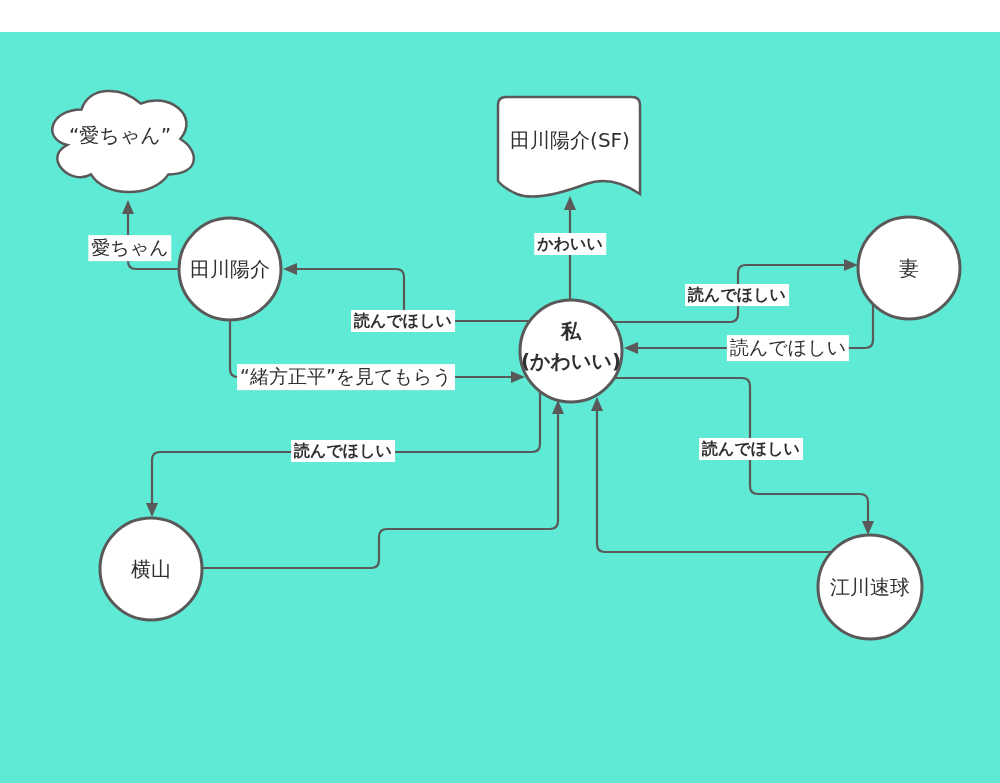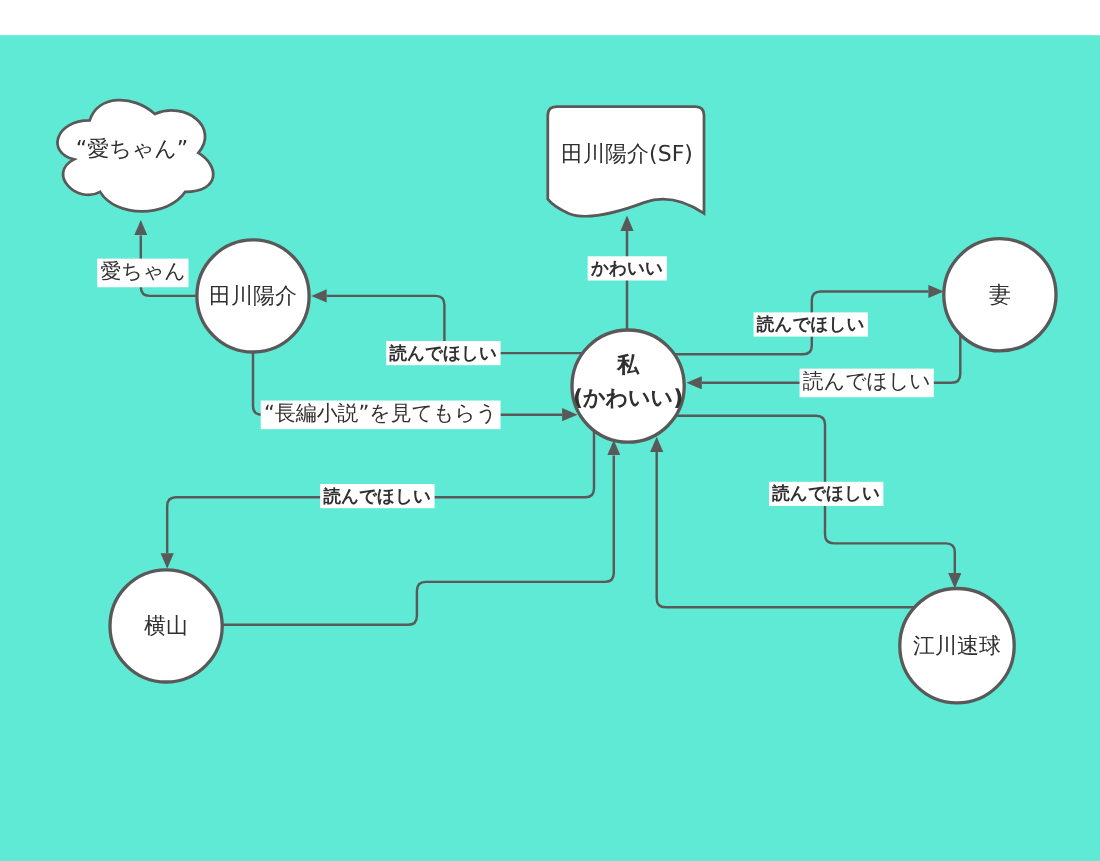--- a/index.html
+++ b/index.html
@@ -98,21 +98,21 @@
   <div class="node-lbl" style="left:909px;top:236px;">妻</div>
   <div class="node-lbl bold" style="left:571px;top:314px;">
     <span class="me-line">私</span>
     <span class="me-line">(かわいい)</span>
   </div>
   <div class="node-lbl" style="left:151px;top:537px;">横山</div>
   <div class="node-lbl" style="left:870px;top:555px;">江川速球</div>
 
   <div class="lbl" style="left:130px;top:216px;">愛ちゃん</div>
   <div class="lbl bold" style="left:403px;top:289px;">読んでほしい</div>
-  <div class="lbl" style="left:346px;top:345px;">“長編小説”を見てもらう</div>
+  <div class="lbl" style="left:346px;top:345px;">“緒方正平”を見てもらう</div>
   <div class="lbl bold" style="left:570px;top:212px;">かわいい</div>
   <div class="lbl bold" style="left:737px;top:263px;">読んでほしい</div>
   <div class="lbl" style="left:788px;top:316px;">読んでほしい</div>
   <div class="lbl bold" style="left:343px;top:419px;">読んでほしい</div>
   <div class="lbl bold" style="left:751px;top:417px;">読んでほしい</div>
 
 
 </div>
 
 </body></html>

